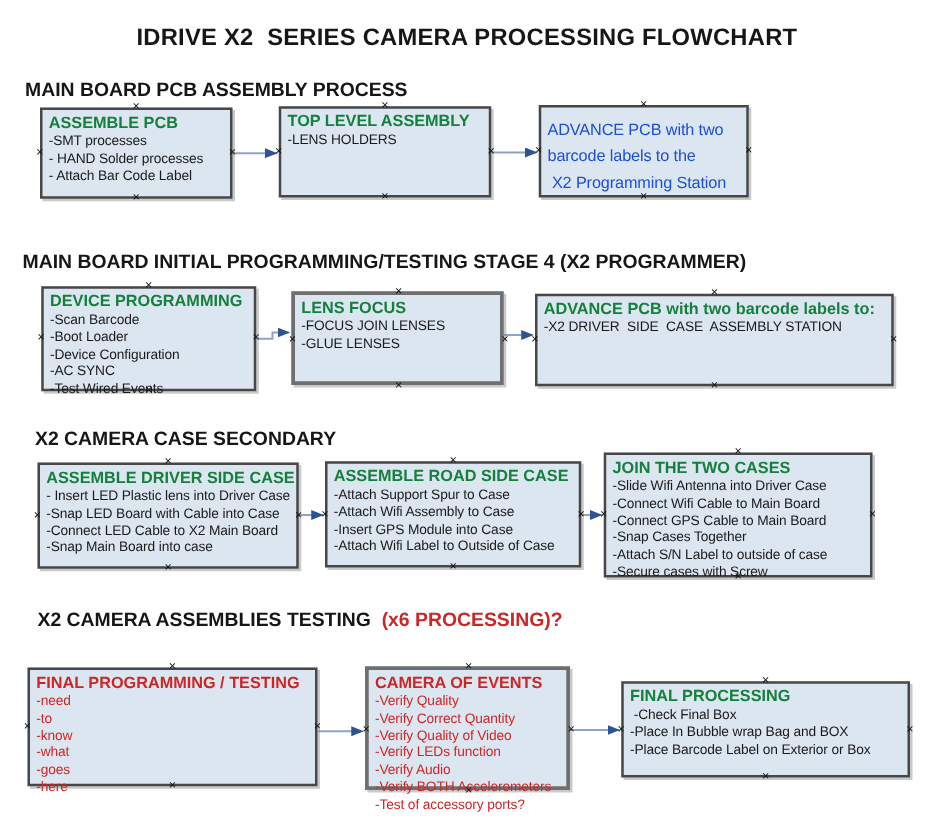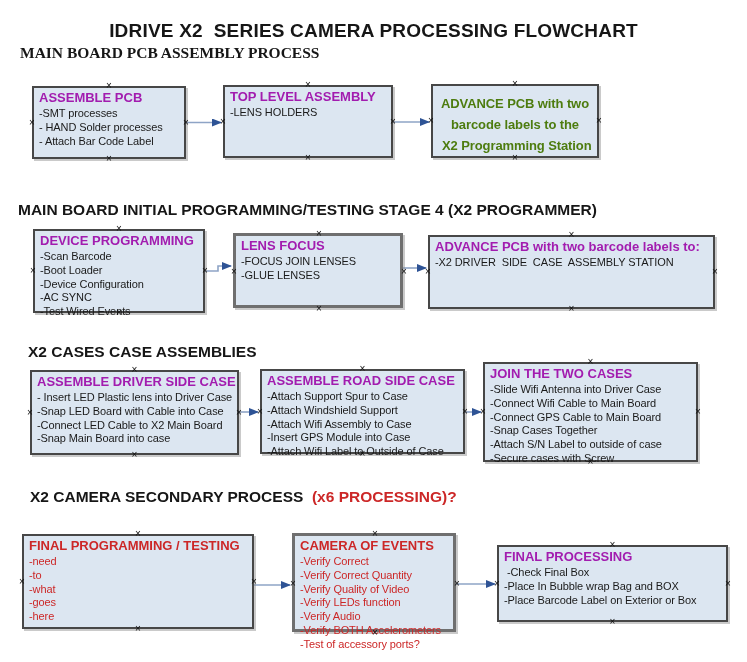--- a/index.html
+++ b/index.html
@@ -42,36 +42,35 @@
     box-sizing: border-box;
     padding: 2px 5px 0 5px;
   }
   .flow-box.thick { border: 3px solid #6f6f6f; }
   .box-title {
     font-size: 13px;
     font-weight: bold;
     line-height: 16px;
     margin-bottom: 1px;
     white-space: pre;
-    color: #a21caf;
+    color: #15803d;
   }
   .box-item {
     font-size: 11px;
     line-height: 13.8px;
     white-space: pre;
     letter-spacing: -0.1px;
     color: #1a1a1a;
   }
   .flow-box.bold-lines { padding-top: 7px; }
   .flow-box.bold-lines .box-item {
     font-size: 13px;
-    font-weight: bold;
+    font-weight: normal;
     line-height: 21px;
-    color: #4d7c0f;
-    text-align: center;
+    color: #1d4ed8;
   }
   .flow-box.red-box .box-title,
   .flow-box.red-box .box-item { color: var(--red, #cc2727); }
   .xmark {
     position: absolute;
     font-size: 10px;
     line-height: 10px;
     font-weight: normal;
     color: #111;
     transform: translate(-50%, -50%);
@@ -94,21 +93,21 @@
         <polyline points="393,122 429,122" fill="none" stroke="#8ea4c6" stroke-width="1.6" marker-end="url(#arrowhead)"></polyline>
         <polyline points="205,271 218,271 218,266 231,266" fill="none" stroke="#8ea4c6" stroke-width="1.6" marker-end="url(#arrowhead)"></polyline>
         <polyline points="403,268 426,268" fill="none" stroke="#8ea4c6" stroke-width="1.6" marker-end="url(#arrowhead)"></polyline>
         <polyline points="239,412 258,412" fill="none" stroke="#8ea4c6" stroke-width="1.6" marker-end="url(#arrowhead)"></polyline>
         <polyline points="465,412 481,412" fill="none" stroke="#8ea4c6" stroke-width="1.6" marker-end="url(#arrowhead)"></polyline>
         <polyline points="254,585 290,585" fill="none" stroke="#8ea4c6" stroke-width="1.6" marker-end="url(#arrowhead)"></polyline>
         <polyline points="456,584 495,584" fill="none" stroke="#8ea4c6" stroke-width="1.6" marker-end="url(#arrowhead)"></polyline>
       </g>
   </svg>
   <div id="content">
-      <div class="section-heading" style="left: 20px; top: 44px; font-family: Liberation Serif, serif;"><span>MAIN BOARD PCB ASSEMBLY PROCESS</span><span class="red-part"></span></div>
+      <div class="section-heading" style="left: 20px; top: 64px;"><span>MAIN BOARD PCB ASSEMBLY PROCESS</span><span class="red-part"></span></div>
       <div class="flow-box" style="left: 32px; top: 86px; width: 154px; height: 73px;">
         <div class="box-title">ASSEMBLE PCB</div>
         <div class="box-item">-SMT processes</div>
         <div class="box-item">- HAND Solder processes</div>
         <div class="box-item">- Attach Bar Code Label</div>
         <span class="xmark" style="left: 75px; top: -2px;">×</span>
         <span class="xmark" style="left: 75px; top: 71px;">×</span>
         <span class="xmark" style="left: -2px; top: 34.5px;">×</span>
         <span class="xmark" style="left: 152px; top: 34.5px;">×</span>
       </div>
@@ -152,36 +151,35 @@
         <span class="xmark" style="left: 168px; top: 35.5px;">×</span>
       </div>
       <div class="flow-box" style="left: 428px; top: 235px; width: 287px; height: 74px;">
         <div class="box-title">ADVANCE PCB with two barcode labels to:</div>
         <div class="box-item">-X2 DRIVER  SIDE  CASE  ASSEMBLY STATION</div>
         <span class="xmark" style="left: 141.5px; top: -2px;">×</span>
         <span class="xmark" style="left: 141.5px; top: 72px;">×</span>
         <span class="xmark" style="left: -2px; top: 35px;">×</span>
         <span class="xmark" style="left: 285px; top: 35px;">×</span>
       </div>
-      <div class="section-heading" style="left: 28px; top: 343px;"><span>X2 CASES CASE ASSEMBLIES</span><span class="red-part"></span></div>
+      <div class="section-heading" style="left: 28px; top: 343px;"><span>X2 CAMERA CASE SECONDARY</span><span class="red-part"></span></div>
       <div class="flow-box" style="left: 30px; top: 370px; width: 209px; height: 85px;">
         <div class="box-title">ASSEMBLE DRIVER SIDE CASE</div>
         <div class="box-item">- Insert LED Plastic lens into Driver Case</div>
         <div class="box-item">-Snap LED Board with Cable into Case</div>
         <div class="box-item">-Connect LED Cable to X2 Main Board</div>
         <div class="box-item">-Snap Main Board into case</div>
         <span class="xmark" style="left: 102.5px; top: -2px;">×</span>
         <span class="xmark" style="left: 102.5px; top: 83px;">×</span>
         <span class="xmark" style="left: -2px; top: 40.5px;">×</span>
         <span class="xmark" style="left: 207px; top: 40.5px;">×</span>
       </div>
       <div class="flow-box" style="left: 260px; top: 369px; width: 205px; height: 85px;">
         <div class="box-title">ASSEMBLE ROAD SIDE CASE</div>
         <div class="box-item">-Attach Support Spur to Case</div>
-        <div class="box-item">-Attach Windshield Support</div>
         <div class="box-item">-Attach Wifi Assembly to Case</div>
         <div class="box-item">-Insert GPS Module into Case</div>
         <div class="box-item">-Attach Wifi Label to Outside of Case</div>
         <span class="xmark" style="left: 100.5px; top: -2px;">×</span>
         <span class="xmark" style="left: 100.5px; top: 83px;">×</span>
         <span class="xmark" style="left: -2px; top: 40.5px;">×</span>
         <span class="xmark" style="left: 203px; top: 40.5px;">×</span>
       </div>
       <div class="flow-box" style="left: 483px; top: 362px; width: 215px; height: 100px;">
         <div class="box-title">JOIN THE TWO CASES</div>
@@ -189,36 +187,37 @@
         <div class="box-item">-Connect Wifi Cable to Main Board</div>
         <div class="box-item">-Connect GPS Cable to Main Board</div>
         <div class="box-item">-Snap Cases Together</div>
         <div class="box-item">-Attach S/N Label to outside of case</div>
         <div class="box-item">-Secure cases with Screw</div>
         <span class="xmark" style="left: 105.5px; top: -2px;">×</span>
         <span class="xmark" style="left: 105.5px; top: 98px;">×</span>
         <span class="xmark" style="left: -2px; top: 48px;">×</span>
         <span class="xmark" style="left: 213px; top: 48px;">×</span>
       </div>
-      <div class="section-heading" style="left: 30px; top: 488px;"><span>X2 CAMERA SECONDARY PROCESS  </span><span class="red-part">(x6 PROCESSING)?</span></div>
+      <div class="section-heading" style="left: 30px; top: 488px;"><span>X2 CAMERA ASSEMBLIES TESTING  </span><span class="red-part">(x6 PROCESSING)?</span></div>
       <div class="flow-box red-box" style="left: 22px; top: 534px; width: 232px; height: 95px;">
         <div class="box-title">FINAL PROGRAMMING / TESTING</div>
         <div class="box-item">-need</div>
         <div class="box-item">-to</div>
+        <div class="box-item">-know</div>
         <div class="box-item">-what</div>
         <div class="box-item">-goes</div>
         <div class="box-item">-here</div>
         <span class="xmark" style="left: 114px; top: -2px;">×</span>
         <span class="xmark" style="left: 114px; top: 93px;">×</span>
         <span class="xmark" style="left: -2px; top: 45.5px;">×</span>
         <span class="xmark" style="left: 230px; top: 45.5px;">×</span>
       </div>
       <div class="flow-box thick red-box" style="left: 292px; top: 533px; width: 164px; height: 99px;">
         <div class="box-title">CAMERA OF EVENTS</div>
-        <div class="box-item">-Verify Correct</div>
+        <div class="box-item">-Verify Quality</div>
         <div class="box-item">-Verify Correct Quantity</div>
         <div class="box-item">-Verify Quality of Video</div>
         <div class="box-item">-Verify LEDs function</div>
         <div class="box-item">-Verify Audio</div>
         <div class="box-item">-Verify BOTH Accelerometers</div>
         <div class="box-item">-Test of accessory ports?</div>
         <span class="xmark" style="left: 80px; top: -2px;">×</span>
         <span class="xmark" style="left: 80px; top: 97px;">×</span>
         <span class="xmark" style="left: -2px; top: 47.5px;">×</span>
         <span class="xmark" style="left: 162px; top: 47.5px;">×</span>

